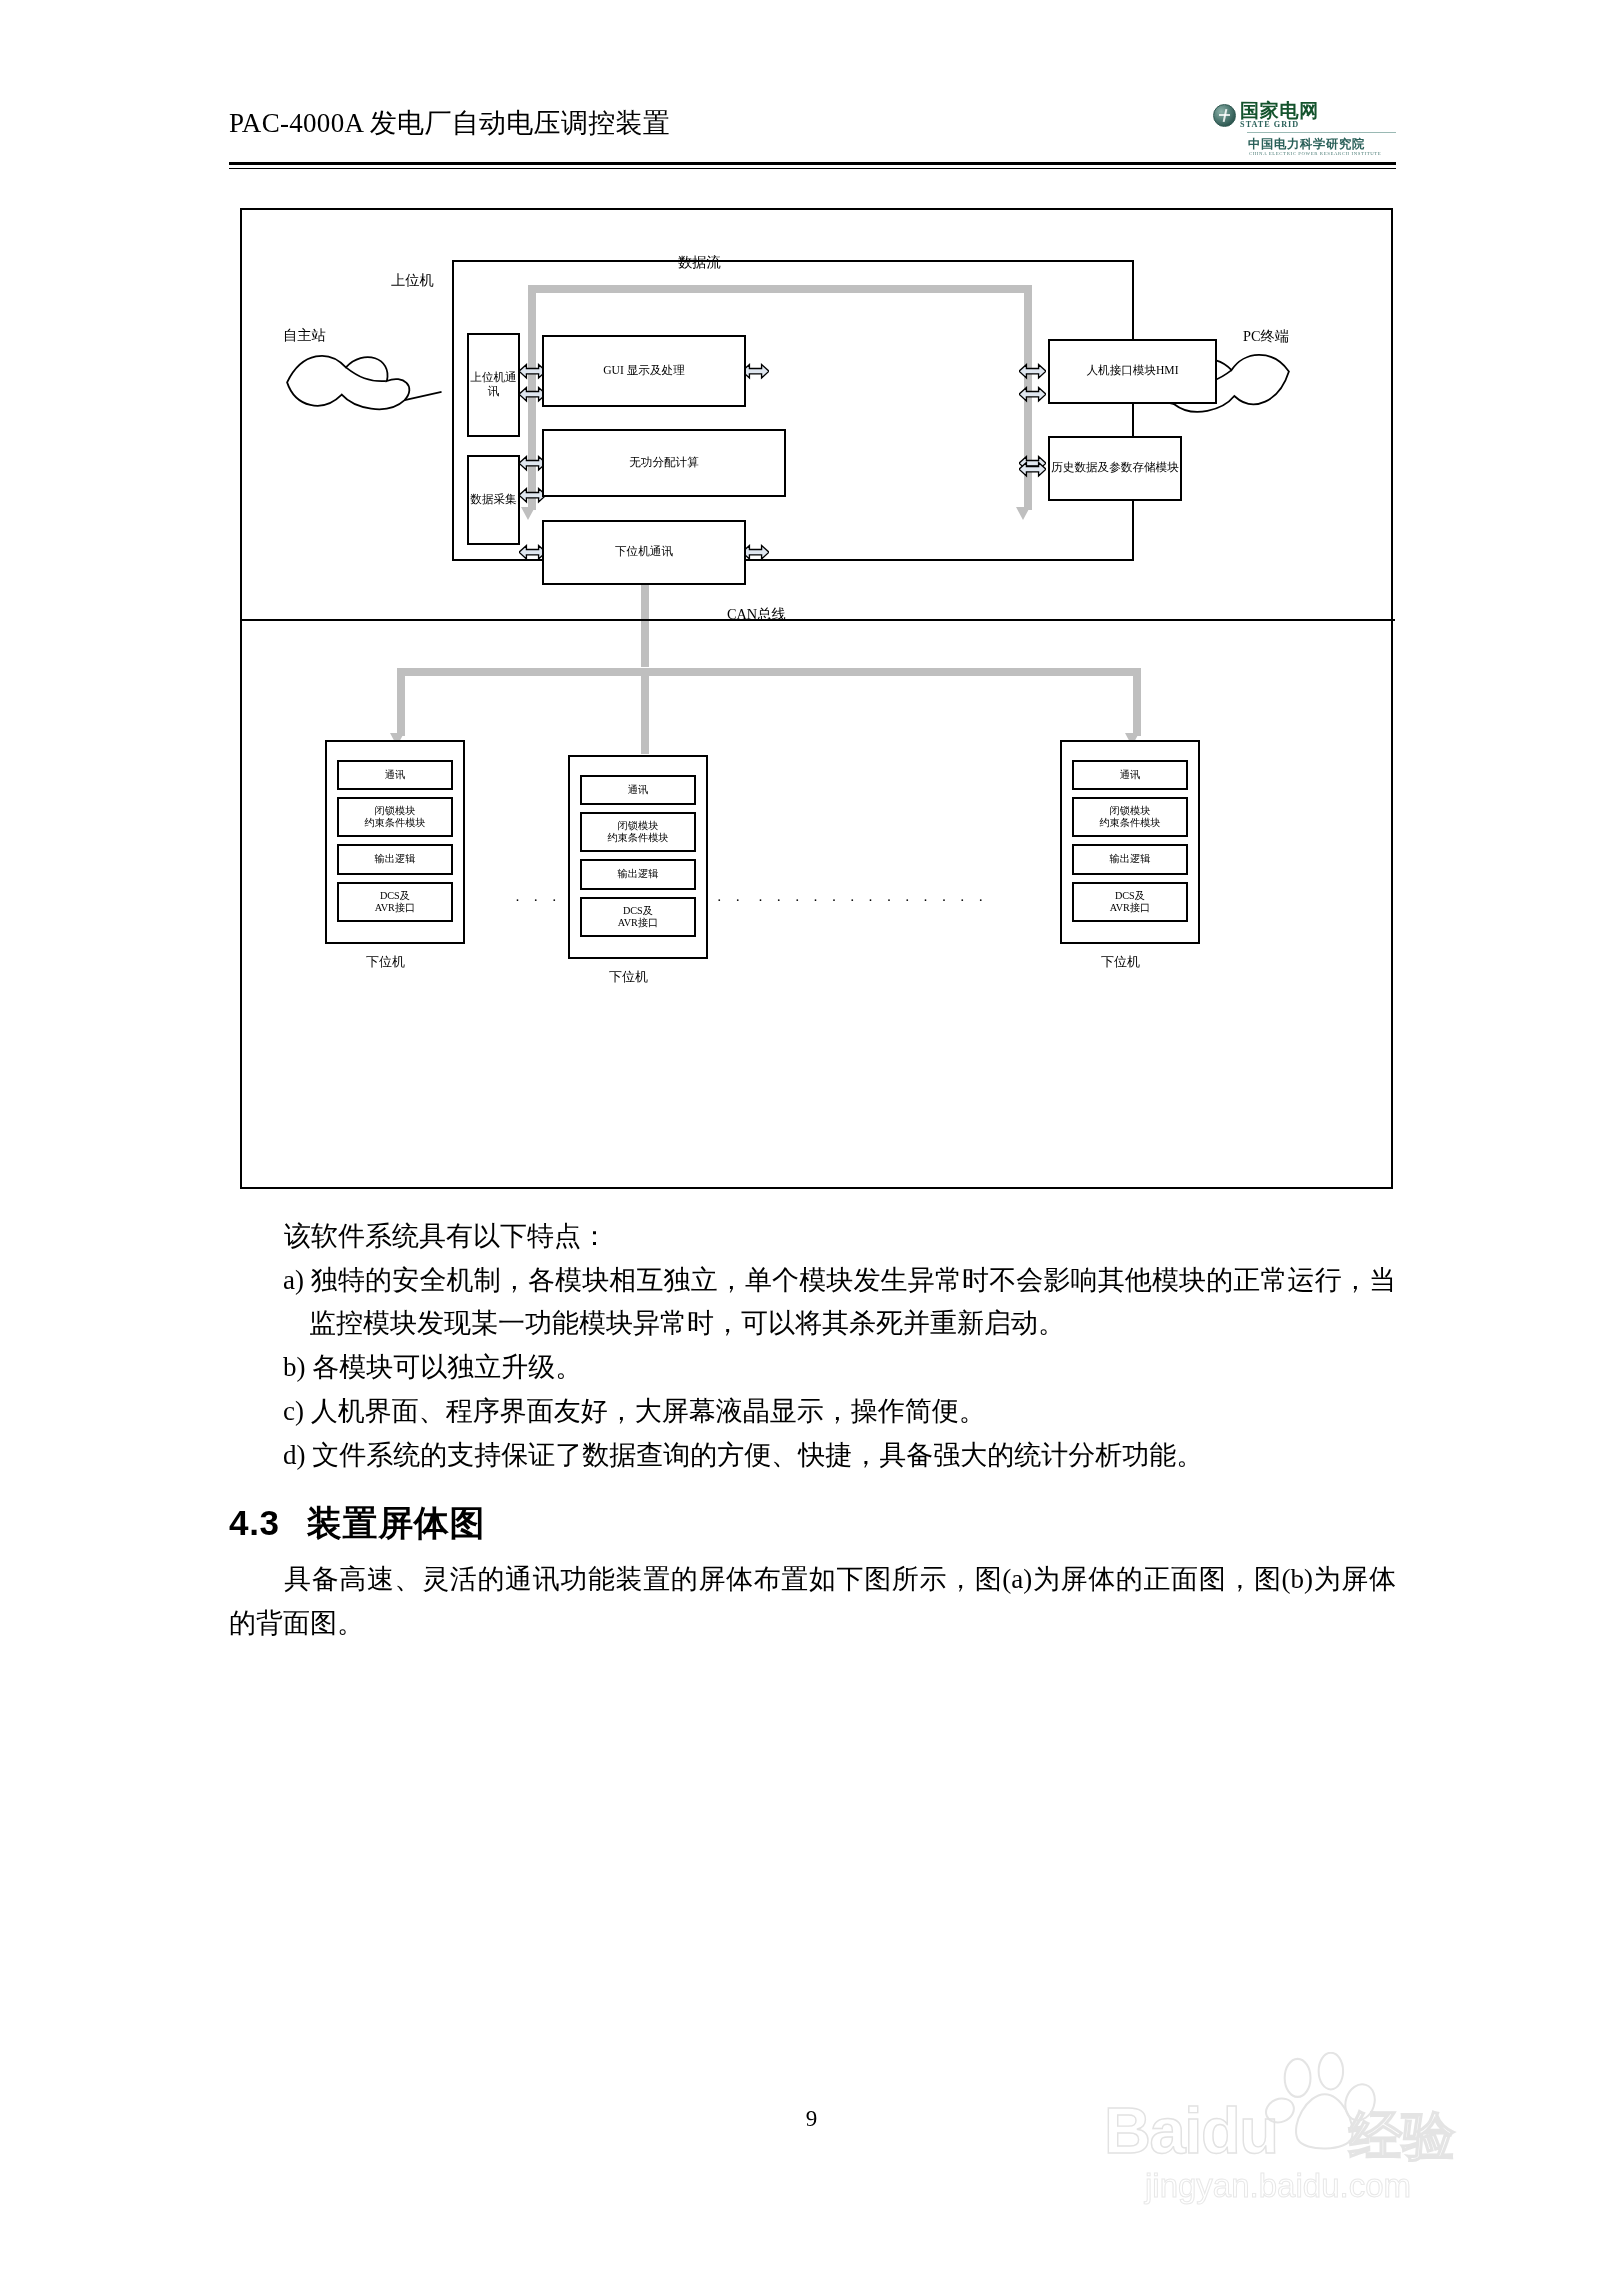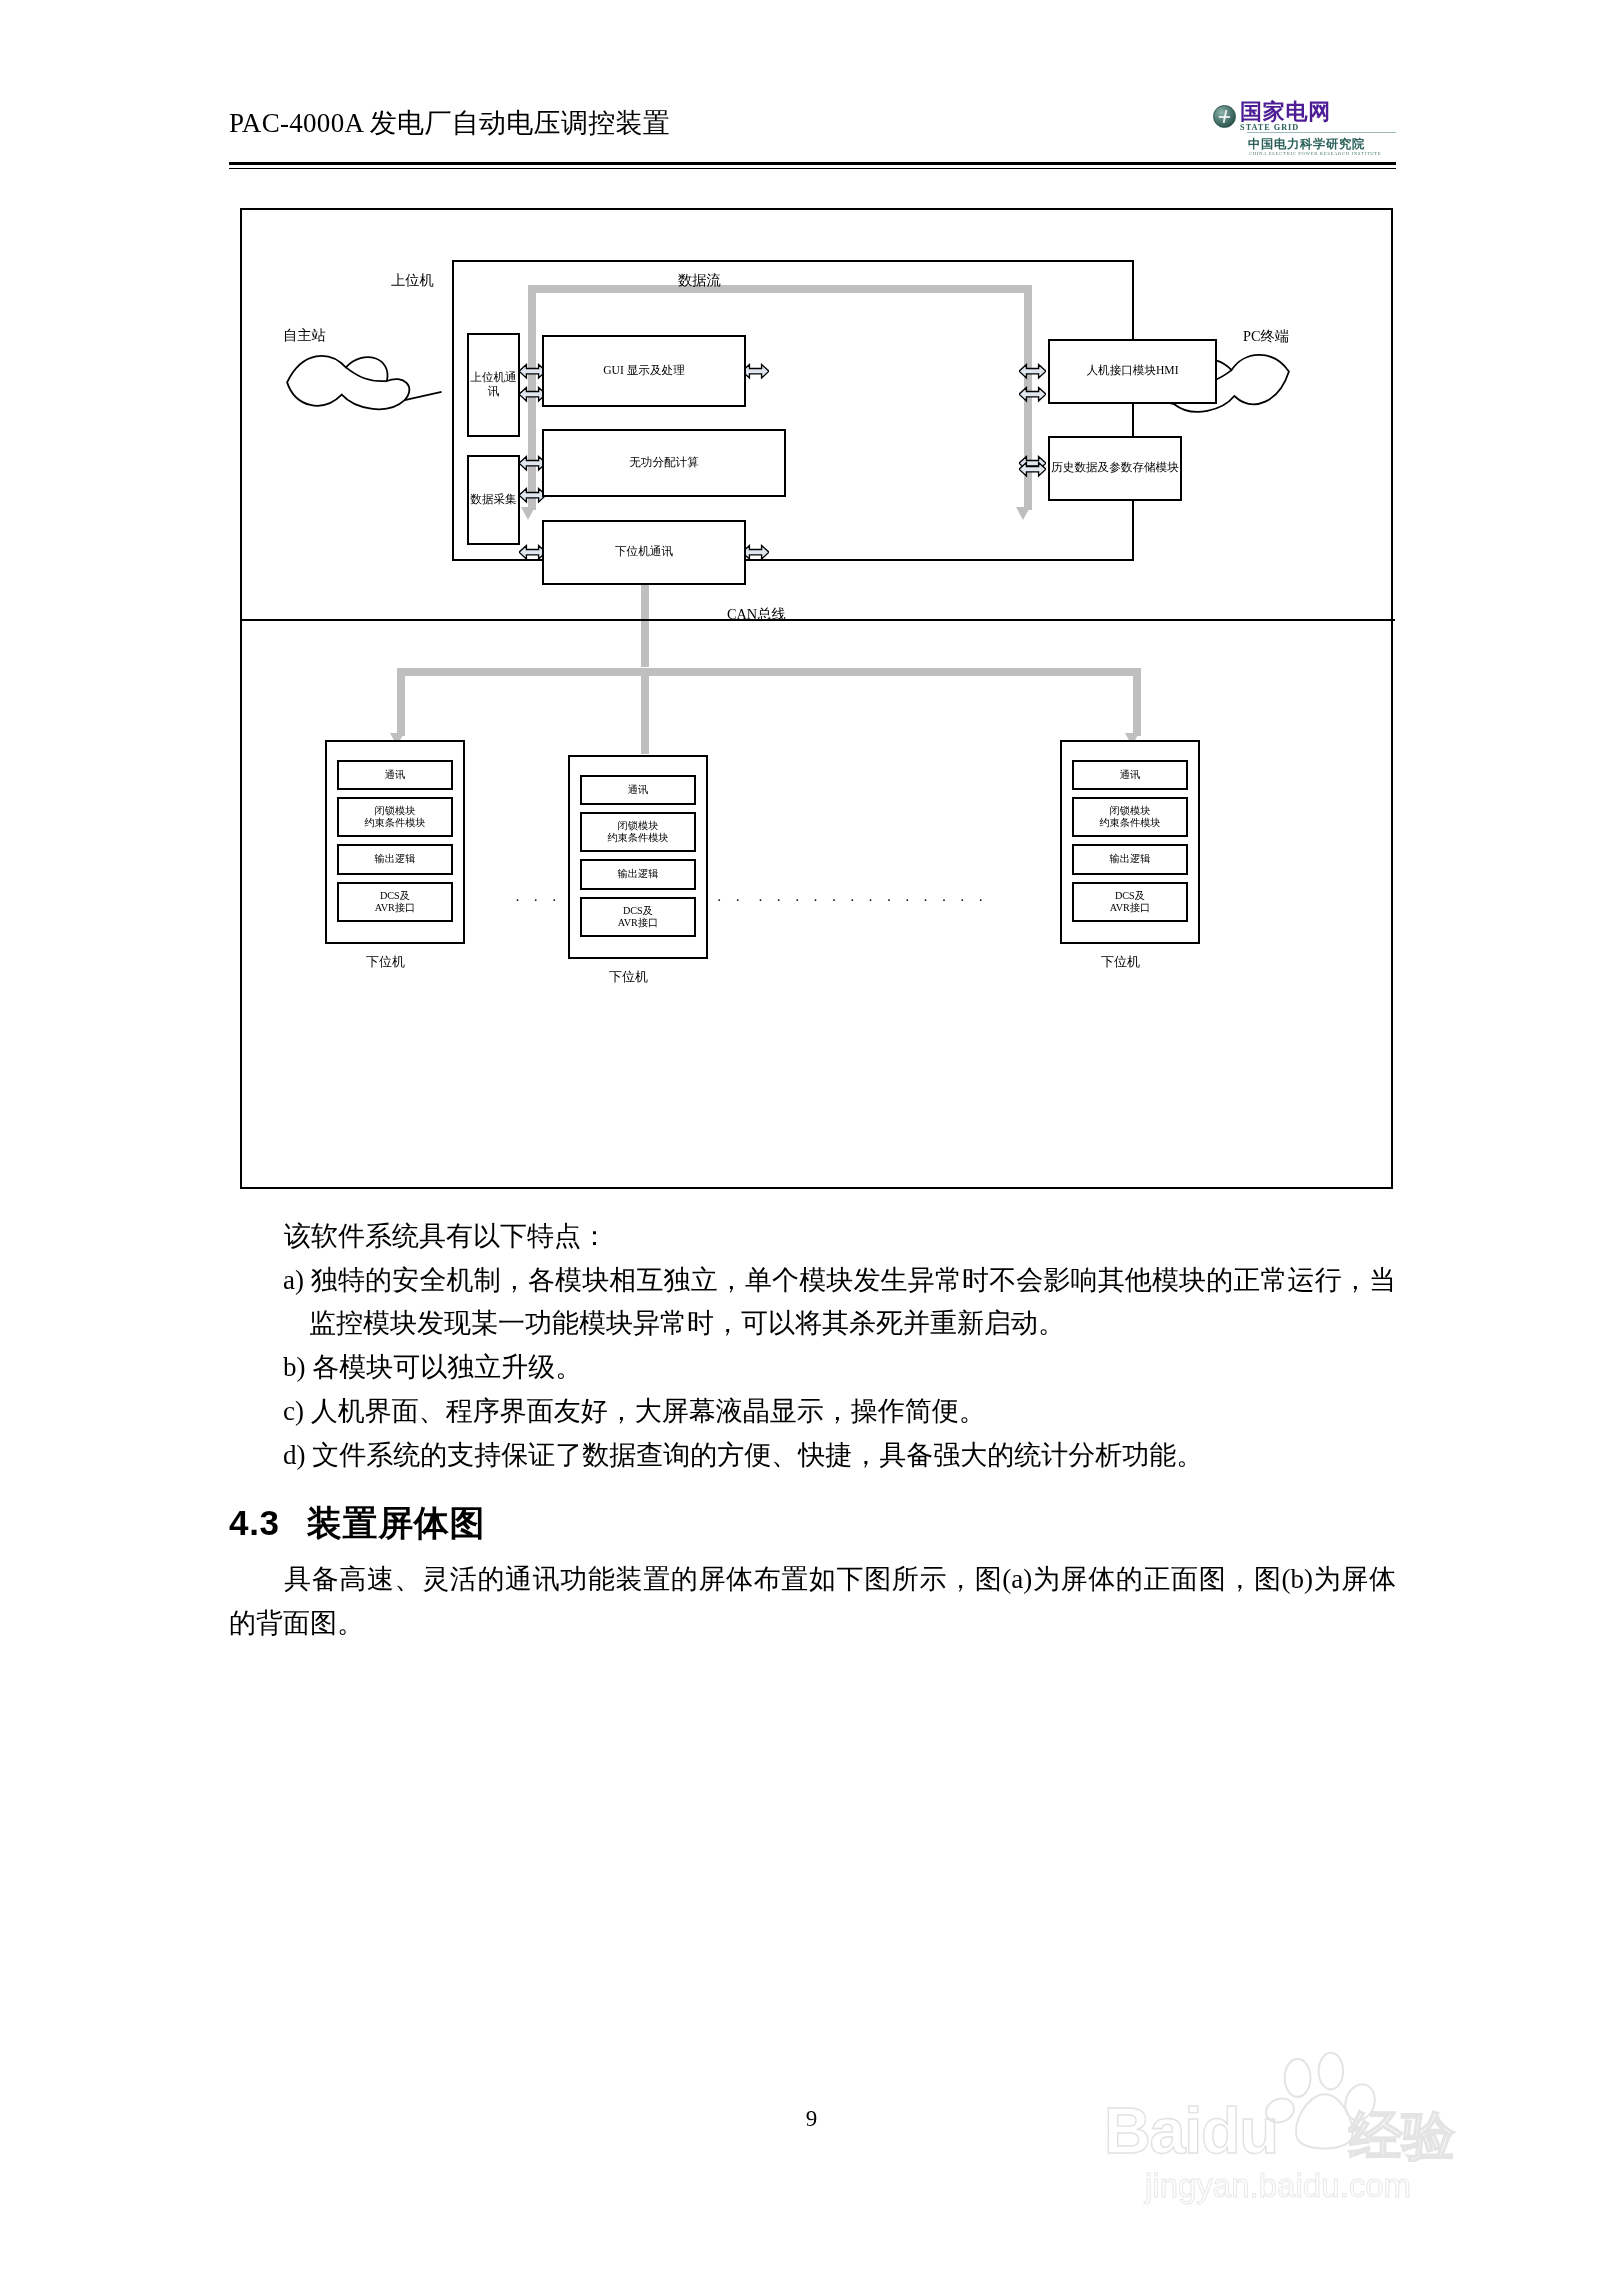--- a/index.html
+++ b/index.html
@@ -89,22 +89,22 @@
     content: "";
     position: absolute;
     left: 22%; top: 44%;
     width: 56%; height: 2px;
     background: #ffffff;
     opacity: .8;
   }
   .logo-cn {
     font-family: "Liberation Sans", sans-serif;
     font-weight: bold;
-    font-size: 22px;
-    color: #4c1d95;
+    font-size: 19px;
+    color: #14532d;
     line-height: 1;
     letter-spacing: 0.7px;
   }
   .logo-en {
     font-family: "Liberation Serif", serif;
     font-weight: bold;
     font-size: 8.2px;
     color: #2a6059;
     letter-spacing: 1px;
     line-height: 1.2;
@@ -352,21 +352,21 @@
     <div class="logo-sub-cn">中国电力科学研究院</div>
     <div class="logo-sub-en">CHINA ELECTRIC POWER RESEARCH INSTITUTE</div>
   </div>
 
   <div class="figure">
     <div class="fig-inner">
 
       <div class="host-box"></div>
 
       <div class="flabel" style="left:149px; top:61px;">上位机</div>
-      <div class="flabel" style="left:436px; top:61px;">数据流</div>
+      <div class="flabel" style="left:436px; top:43px;">数据流</div>
       <div class="flabel" style="left:41px; top:116px;">自主站</div>
       <div class="flabel" style="left:1001px; top:117px;">PC终端</div>
       <div class="flabel" style="left:485px; top:395px;">CAN总线</div>
 
       <svg style="position:absolute;left:41px;top:134px;width:164px;height:89px;z-index:2;" viewBox="0 0 240 130" width="164" height="89">
         <path d="M6,56 C28,10 68,8 92,34 C118,6 160,20 152,54 C176,44 196,62 178,82 C152,106 104,94 86,74 C58,102 18,92 6,56 Z" fill="none" stroke="#000" stroke-width="2.6"></path>
         <path d="M92,34 C110,48 126,56 152,54" fill="none" stroke="#000" stroke-width="2.4"></path>
         <path d="M178,82 L232,70" fill="none" stroke="#000" stroke-width="2.4"></path>
       </svg>
 

